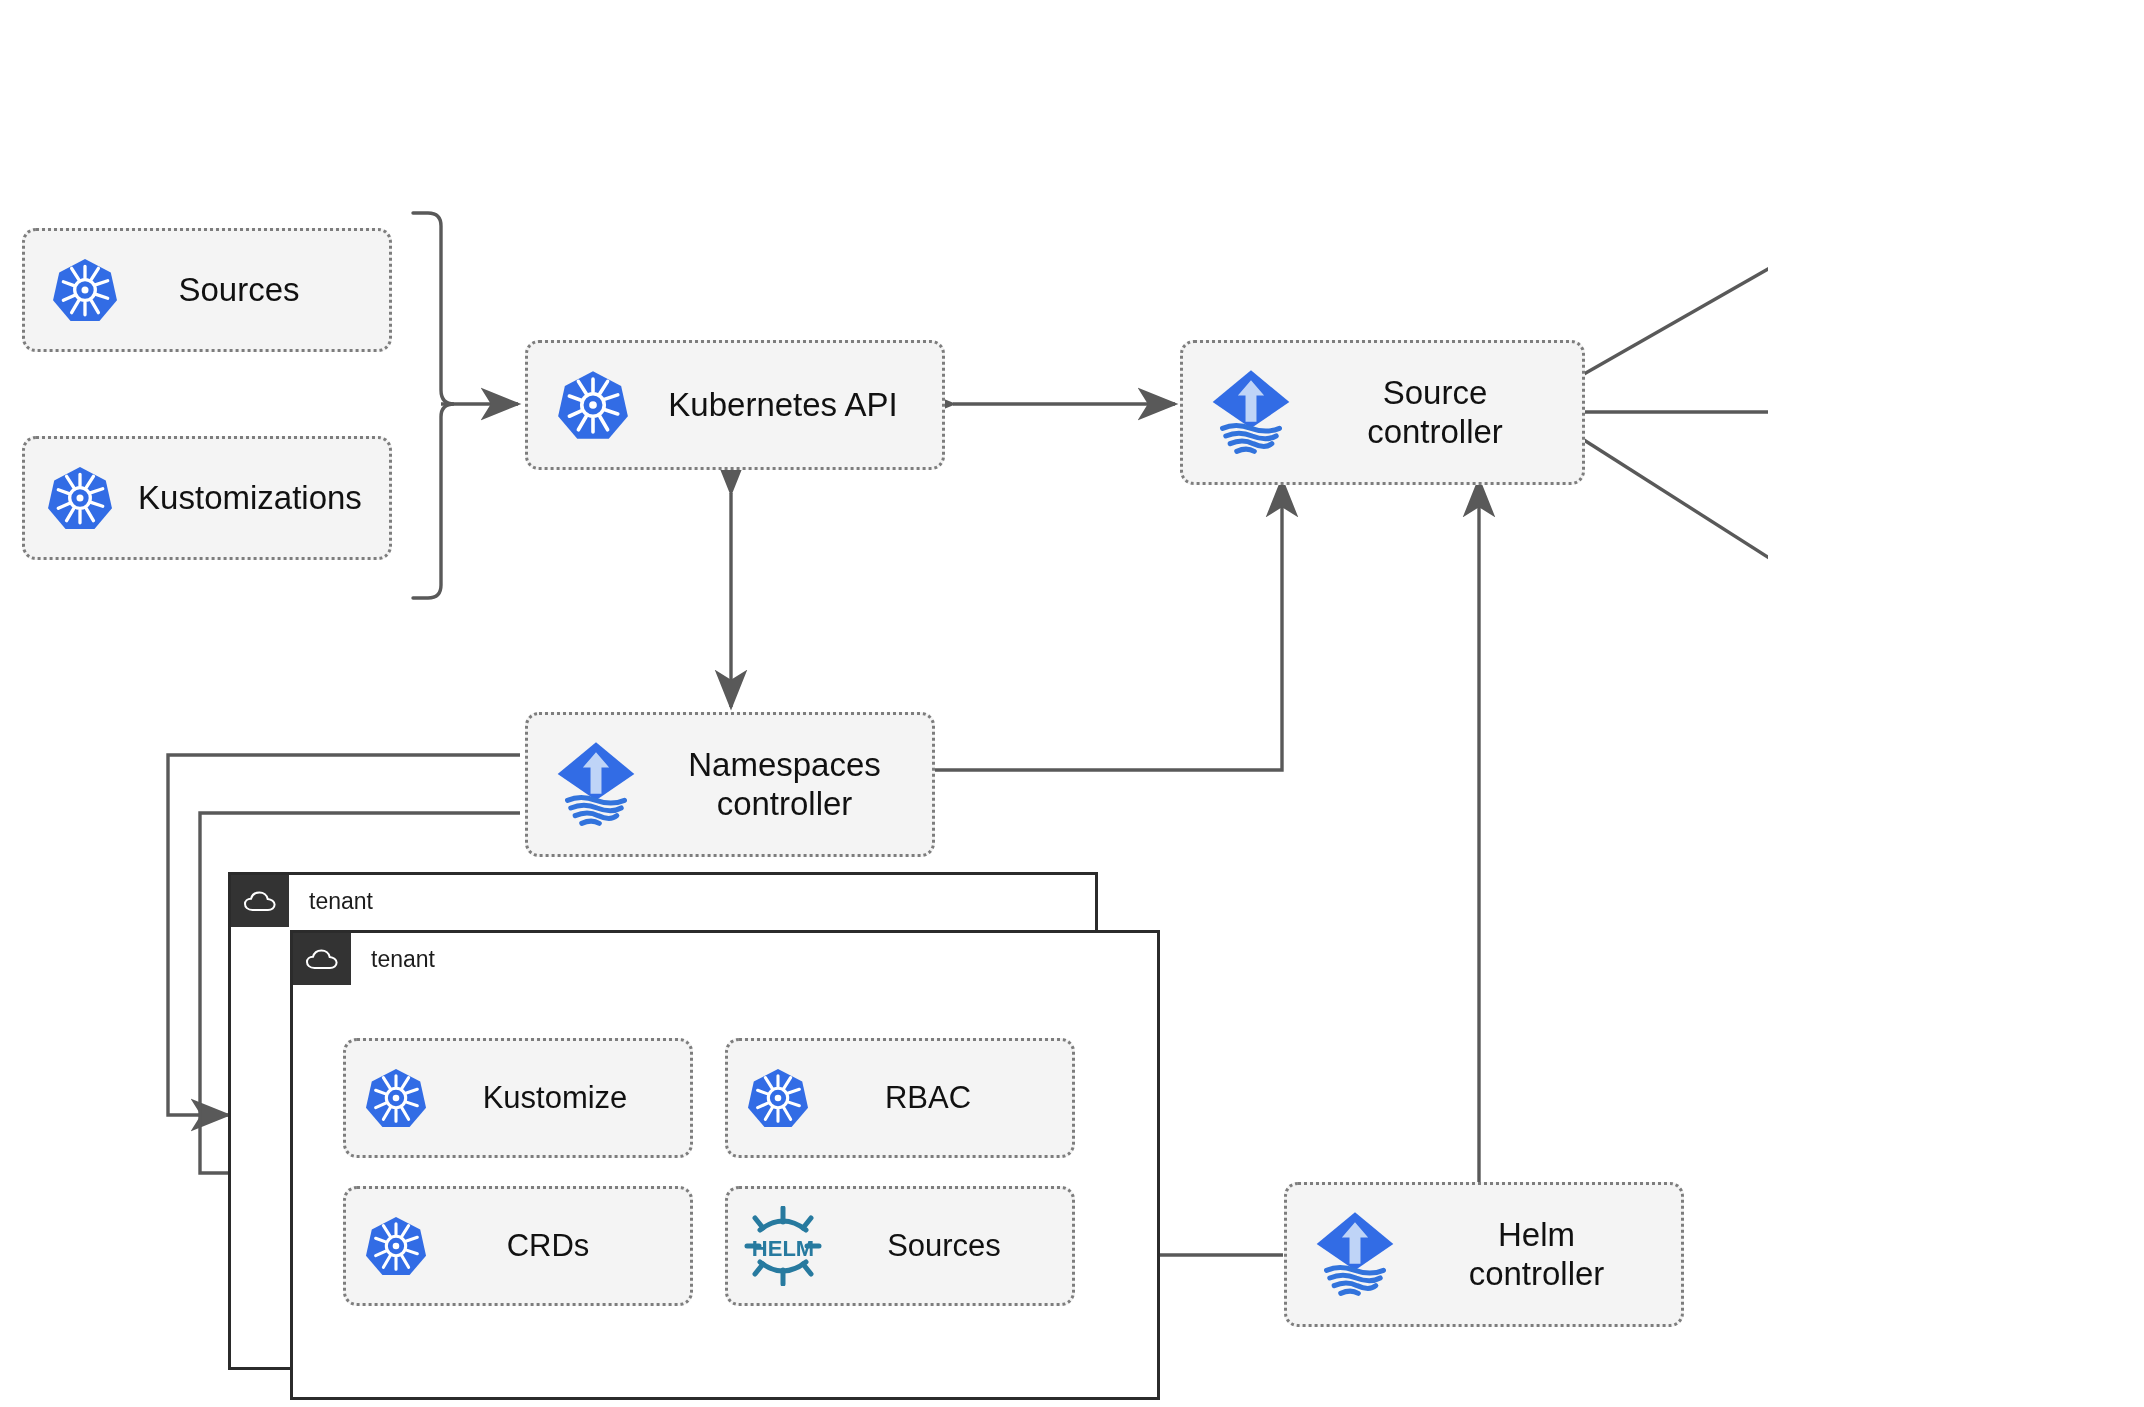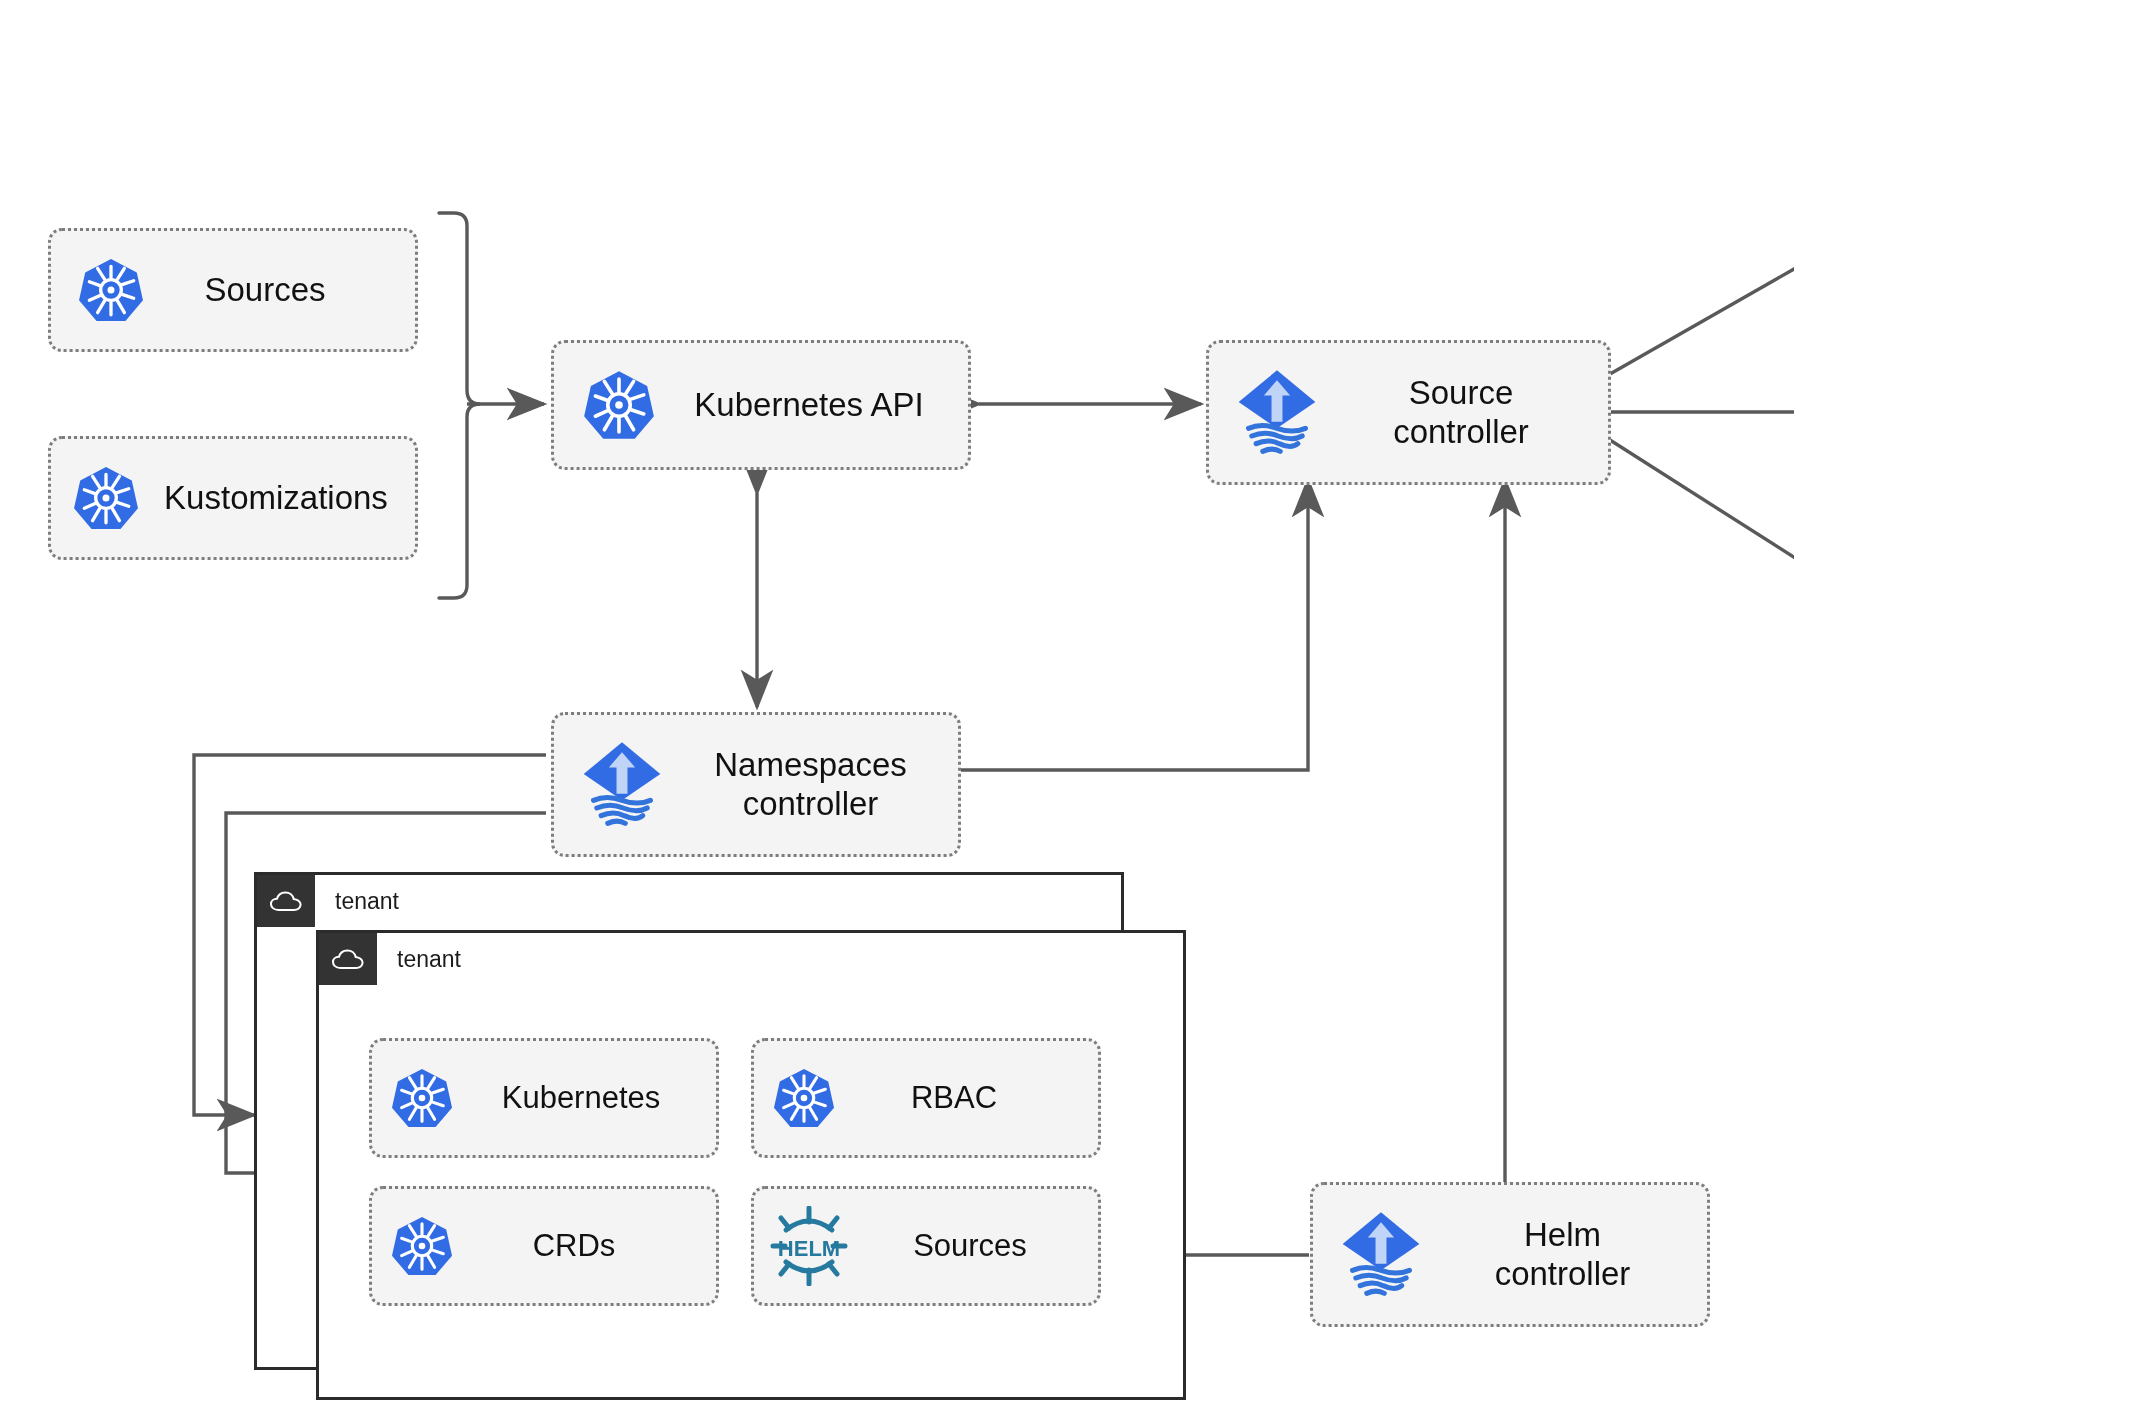--- a/index.html
+++ b/index.html
@@ -1,17 +1,17 @@
 <!DOCTYPE html>
 <html><head>
 <meta charset="utf-8">
 <style>
   html,body{margin:0;padding:0;background:#ffffff;}
   body{font-family:"Liberation Sans",sans-serif;}
-  #stage{position:relative;width:1768px;height:1407px;background:#ffffff;overflow:hidden;margin-left:26px;}
+  #stage{position:relative;width:1768px;height:1407px;background:#ffffff;overflow:hidden;}
   #edges{position:absolute;left:0;top:0;width:2144px;height:1407px;pointer-events:none;}
 
   .node{position:absolute;box-sizing:border-box;background:#f4f4f4;
         border:3px dotted #7d7d7d;border-radius:14px;
         display:flex;align-items:center;}
   .node .ico{flex:0 0 auto;display:flex;align-items:center;justify-content:center;}
   .node .lbl{flex:1 1 auto;text-align:center;color:#111111;line-height:1.18;}
 
   .lbl-lg{font-size:33px;}
   .lbl-md{font-size:31px;}
@@ -231,21 +231,21 @@
       <span class="ico" style="width:100px;">
         <svg width="62" height="62" viewBox="0 0 64 64">
           <polygon points="32,2 57,15 63,42 46,62 18,62 1,42 7,15" fill="#326CE5"></polygon>
           <g fill="none" stroke="#fff" stroke-width="3.2" stroke-linecap="round">
             <circle cx="32" cy="32" r="10"></circle>
             <path d="M32 9 L32 20 M32 44 L32 56 M11 24 L22 28 M42 36 L54 40 M11 42 L22 37 M42 27 L54 23 M19 54 L26 42 M38 22 L45 11 M45 54 L38 42 M26 22 L19 11"></path>
           </g>
           <circle cx="32" cy="32" r="3.4" fill="#fff"></circle>
         </svg>
       </span>
-      <span class="lbl lbl-md" style="padding-right:26px;">Kubernetes</span>
+      <span class="lbl lbl-md" style="padding-right:26px;">Kustomize</span>
     </div>
 
     <div class="node" style="left:50px;top:253px;width:350px;height:120px;">
       <span class="ico" style="width:100px;">
         <svg width="62" height="62" viewBox="0 0 64 64">
           <polygon points="32,2 57,15 63,42 46,62 18,62 1,42 7,15" fill="#326CE5"></polygon>
           <g fill="none" stroke="#fff" stroke-width="3.2" stroke-linecap="round">
             <circle cx="32" cy="32" r="10"></circle>
             <path d="M32 9 L32 20 M32 44 L32 56 M11 24 L22 28 M42 36 L54 40 M11 42 L22 37 M42 27 L54 23 M19 54 L26 42 M38 22 L45 11 M45 54 L38 42 M26 22 L19 11"></path>
           </g>

